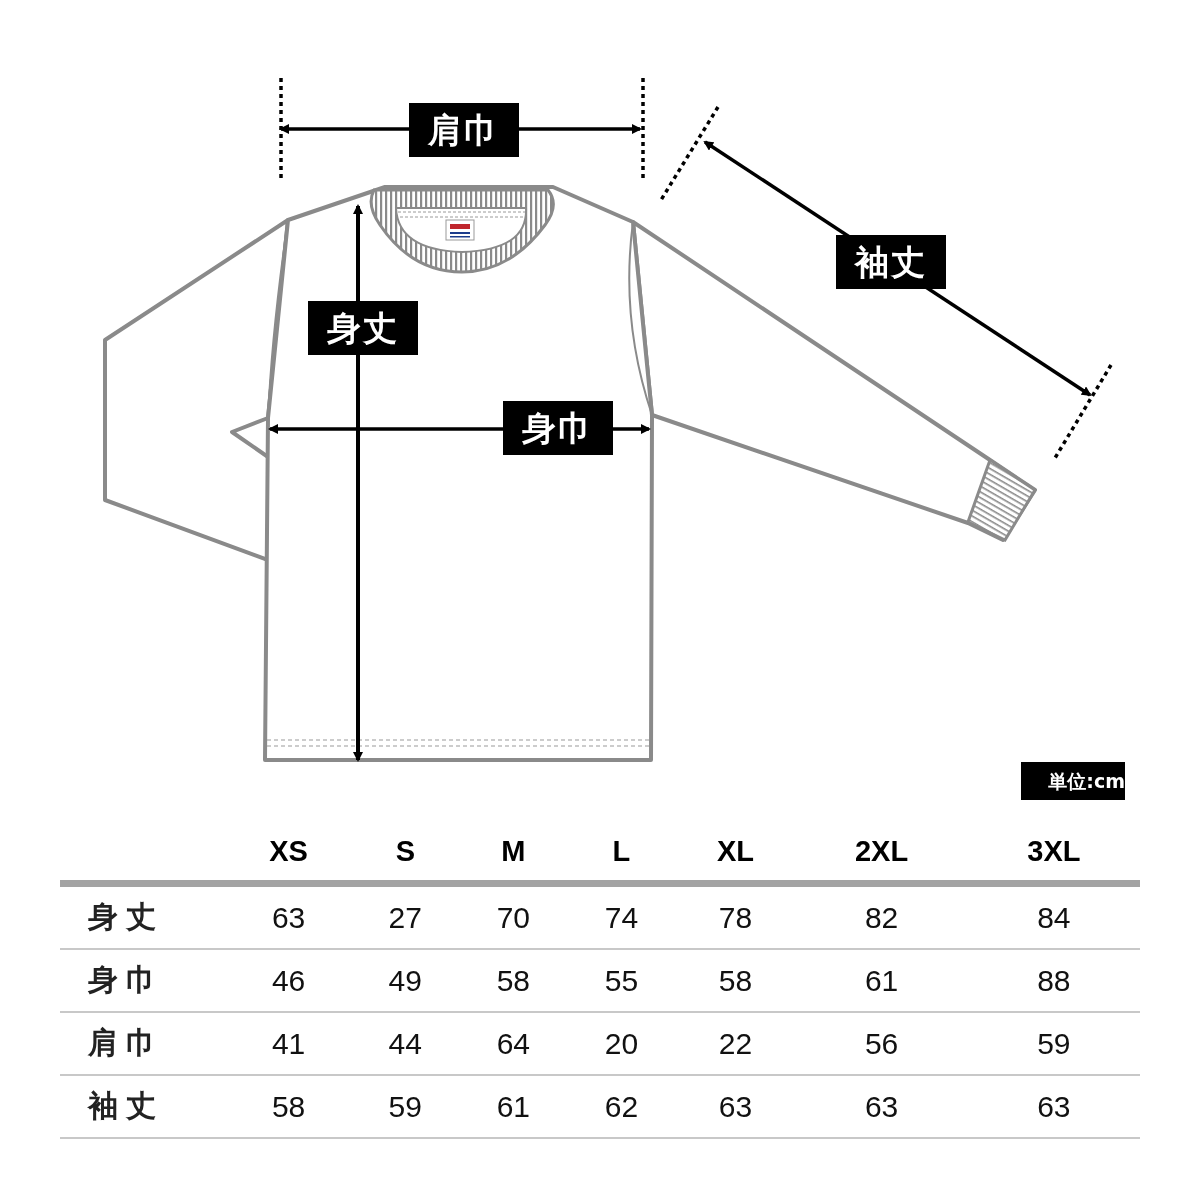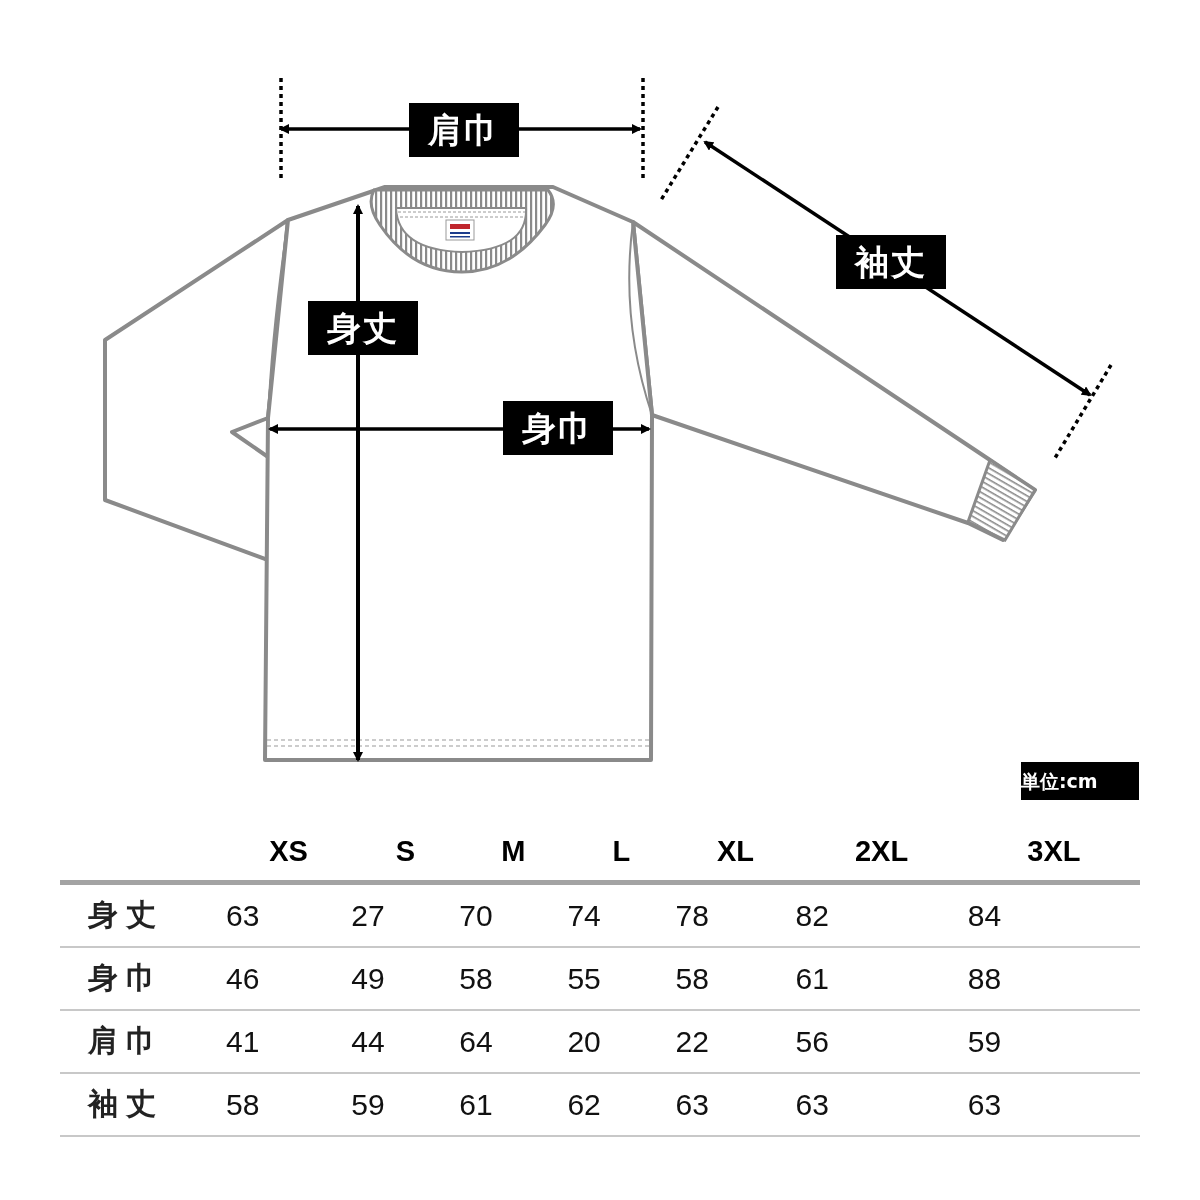--- a/index.html
+++ b/index.html
@@ -1,22 +1,22 @@
 <!DOCTYPE html>
 <html><head>
 <meta charset="utf-8">
 <style>
   html,body{margin:0;padding:0;background:#fff;}
   body{width:1200px;height:1200px;position:relative;overflow:hidden;font-family:"Liberation Sans","DejaVu Sans",sans-serif;}
   #diagram{position:absolute;left:0;top:0;width:1200px;height:780px;}
   .label-box{position:absolute;background:#000;color:#fff;font-family:"DejaVu Sans",sans-serif;font-weight:bold;font-size:34px;line-height:54px;text-align:center;letter-spacing:2px;}
-  .unit-box{position:absolute;left:1021px;top:762px;width:118px;height:38px;background:#000;color:#fff;font-family:"DejaVu Sans",sans-serif;font-weight:bold;font-size:19px;line-height:38px;text-align:left;}
+  .unit-box{position:absolute;left:1021px;top:762px;width:104px;height:38px;background:#000;color:#fff;font-family:"DejaVu Sans",sans-serif;font-weight:bold;font-size:19px;line-height:38px;text-align:right;}
   table{position:absolute;left:60px;top:822px;width:1080px;border-collapse:collapse;}
-  th{font-family:"Liberation Sans",sans-serif;font-weight:bold;font-size:29px;height:58px;text-align:center;color:#000;border-bottom:5px solid #a3a3a3;padding:0;}
-  td{font-family:"Liberation Sans",sans-serif;font-size:30px;height:61px;text-align:left;color:#111;border-bottom:2px solid #c8c8c8;padding:0;}
+  th{font-family:"Liberation Sans",sans-serif;font-weight:bold;font-size:29px;height:58px;text-align:center;color:#000;border-bottom:7px solid #a3a3a3;padding:0;}
+  td{font-family:"Liberation Sans",sans-serif;font-size:30px;height:61px;text-align:center;color:#111;border-bottom:2px solid #c8c8c8;padding:0;}
   td.rowhead{font-family:"DejaVu Sans",sans-serif;font-weight:bold;font-size:30px;text-align:left;padding-left:28px;letter-spacing:8px;width:138px;color:#222;}
 </style>
 </head>
 <body>
 
 <div id="diagram">
   <svg width="1200" height="780" viewBox="0 0 1200 780">
     <defs>
       <marker id="ah" markerWidth="10" markerHeight="10" refX="8" refY="5" orient="auto-start-reverse" markerUnits="userSpaceOnUse" viewBox="0 0 10 10">
         <path d="M0,0 L10,5 L0,10 z" fill="#000"></path>

